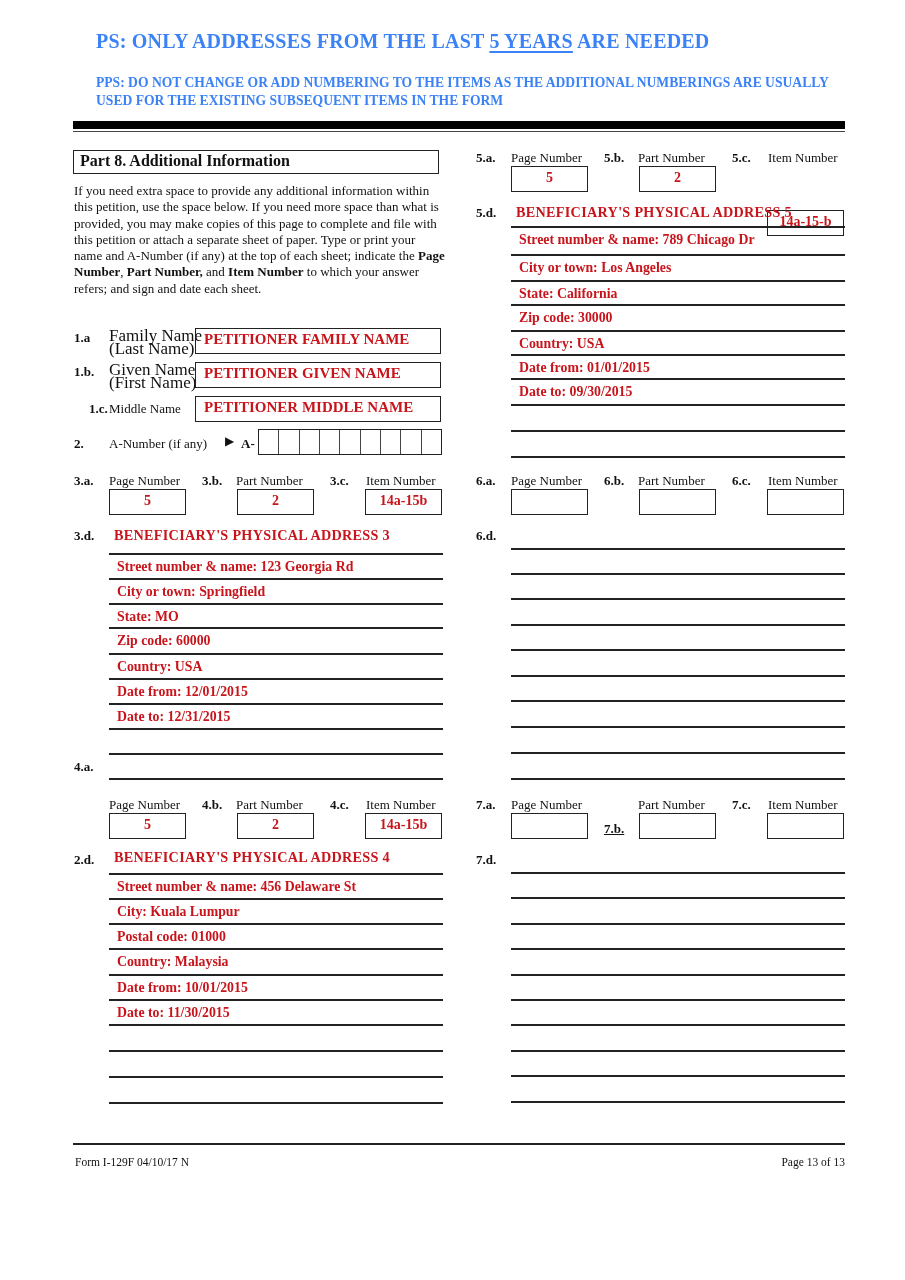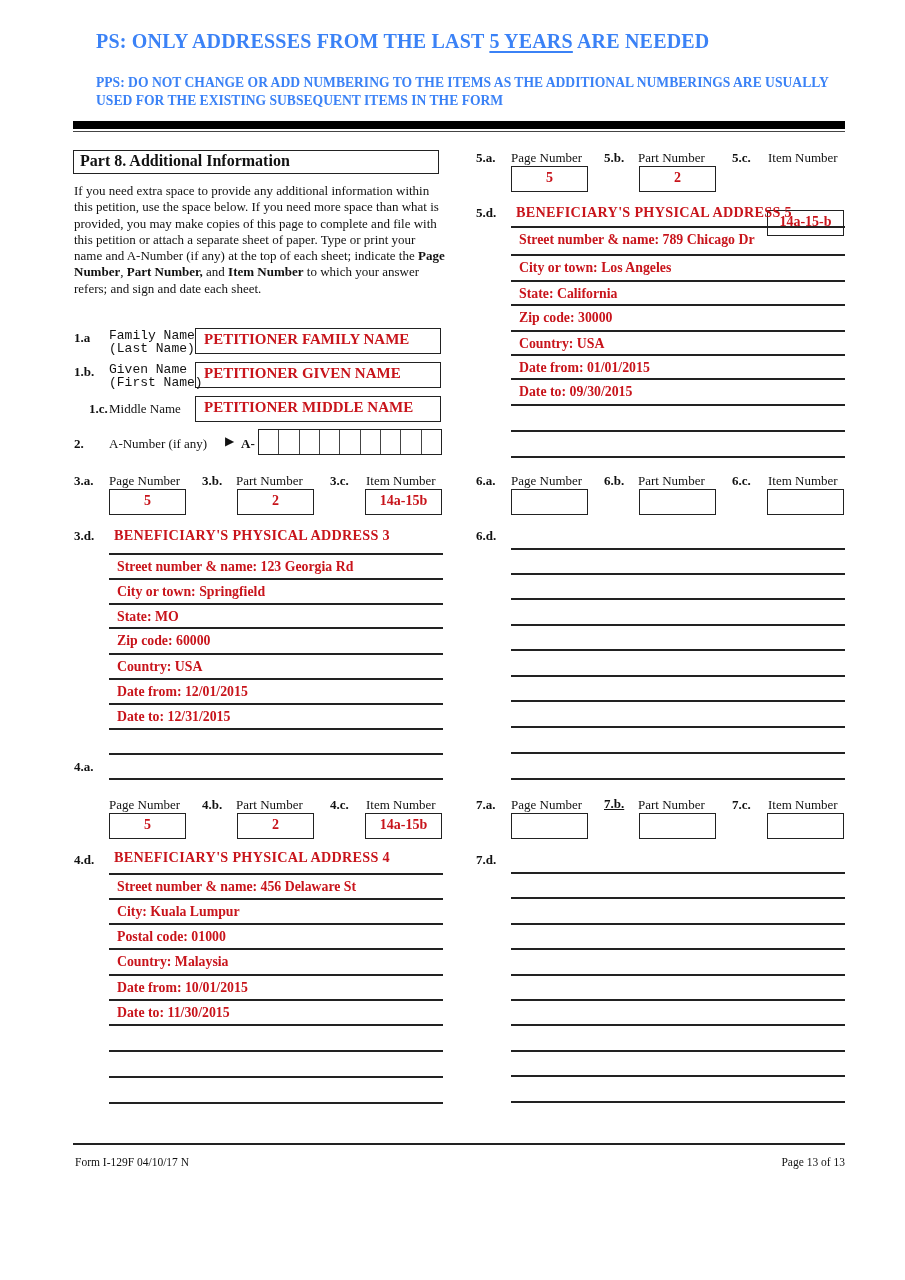--- a/index.html
+++ b/index.html
@@ -11,21 +11,21 @@
   .notice1 u { text-decoration:underline; text-underline-offset:3px; }
   .notice2 { left:96px; top:74px; font-size:13.6px; font-weight:bold; line-height:18px; width:760px; }
   .topbar { left:73px; top:121px; width:772px; height:8px; background:#000; }
   .topbar2 { left:73px; top:131px; width:772px; height:1px; background:#444; }
   .parthead { left:73px; top:150px; width:366px; height:24px; border:1.5px solid #222; box-sizing:border-box;
               font-weight:bold; font-size:16px; padding:1px 0 0 6px; }
   .intro { left:74px; top:183px; width:372px; font-size:13px; line-height:16.3px; }
   .intro b { font-weight:bold; }
   .lbl-num { font-weight:bold; font-size:13px; }
   .lbl { font-size:13px; }
-  .smalllbl { font-size:13px; line-height:13px;font-family:Liberation Mono, monospace; }
+  .smalllbl { font-size:17px; line-height:13px; }
   .namebox { border:1.3px solid #222; box-sizing:border-box; height:26px; width:246px; left:195px;
              color:#c8141b; font-weight:bold; font-size:15px; padding:2px 12px 0 8px; white-space:nowrap; }
   .anum-box { left:258px; top:429px; width:184px; height:26px; border:1.3px solid #222; box-sizing:border-box; display:flex; }
   .anum-cell { flex:1; border-right:1px solid #444; }
   .anum-cell:last-child { border-right:none; }
   .sbox { border:1.3px solid #222; box-sizing:border-box; height:26px; width:77px;
           color:#c8141b; font-weight:bold; font-size:14px; text-align:center; padding-top:3px; }
   .line { height:1.5px; background:#222; }
   .fld { color:#c8141b; font-weight:bold; font-size:13.8px; white-space:nowrap; }
   .addrtitle { color:#c8141b; font-weight:bold; font-size:14.2px; letter-spacing:0.3px; white-space:nowrap; }
@@ -113,21 +113,21 @@
     <div class="abs line" style="left:109px;top:778px;width:334px;"></div>
     <div class="abs lbl-num" style="left:74px;top:759px;">4.a.</div>
     <div class="abs lbl" style="left:109px;top:797px;">Page Number</div>
     <div class="abs lbl-num" style="left:202px;top:797px;">4.b.</div>
     <div class="abs lbl" style="left:236px;top:797px;">Part Number</div>
     <div class="abs lbl-num" style="left:330px;top:797px;">4.c.</div>
     <div class="abs lbl" style="left:366px;top:797px;">Item Number</div>
     <div class="abs sbox" style="left:109px;top:813px;">5</div>
     <div class="abs sbox" style="left:237px;top:813px;">2</div>
     <div class="abs sbox" style="left:365px;top:813px;">14a-15b</div>
-    <div class="abs lbl-num" style="left:74px;top:852px;">4.d.</div>
+    <div class="abs lbl-num" style="left:74px;top:852px;">2.d.</div>
     <div class="abs addrtitle" style="left:114px;top:849px;text-align:center;">BENEFICIARY'S PHYSICAL ADDRESS 4</div>
     <div class="abs line" style="left:109px;top:873px;width:334px;"></div>
     <div class="abs fld" style="left:117px;top:879px;">Street number &amp; name: 456 Delaware St</div>
     <div class="abs line" style="left:109px;top:898px;width:334px;"></div>
     <div class="abs fld" style="left:117px;top:904px;">City: Kuala Lumpur</div>
     <div class="abs line" style="left:109px;top:923px;width:334px;"></div>
     <div class="abs fld" style="left:117px;top:929px;">Postal code:  01000</div>
     <div class="abs line" style="left:109px;top:948px;width:334px;"></div>
     <div class="abs fld" style="left:117px;top:954px;">Country: Malaysia</div>
     <div class="abs line" style="left:109px;top:974px;width:334px;"></div>
@@ -186,21 +186,21 @@
     <div class="abs line" style="left:511px;top:598px;width:334px;"></div>
     <div class="abs line" style="left:511px;top:624px;width:334px;"></div>
     <div class="abs line" style="left:511px;top:649px;width:334px;"></div>
     <div class="abs line" style="left:511px;top:675px;width:334px;"></div>
     <div class="abs line" style="left:511px;top:700px;width:334px;"></div>
     <div class="abs line" style="left:511px;top:726px;width:334px;"></div>
     <div class="abs line" style="left:511px;top:752px;width:334px;"></div>
     <div class="abs line" style="left:511px;top:778px;width:334px;"></div>
     <div class="abs lbl-num" style="left:476px;top:797px;">7.a.</div>
     <div class="abs lbl" style="left:511px;top:797px;">Page Number</div>
-    <div class="abs lbl-num" style="left:604px;top:796px;text-decoration:underline;">7.b.</div>
+    <div class="abs lbl-num" style="left:604px;top:821px;text-decoration:underline;">7.b.</div>
     <div class="abs lbl" style="left:638px;top:797px;">Part Number</div>
     <div class="abs lbl-num" style="left:732px;top:797px;">7.c.</div>
     <div class="abs lbl" style="left:768px;top:797px;">Item Number</div>
     <div class="abs sbox" style="left:511px;top:813px;"></div>
     <div class="abs sbox" style="left:639px;top:813px;"></div>
     <div class="abs sbox" style="left:767px;top:813px;"></div>
     <div class="abs lbl-num" style="left:476px;top:852px;">7.d.</div>
     <div class="abs line" style="left:511px;top:872px;width:334px;"></div>
     <div class="abs line" style="left:511px;top:897px;width:334px;"></div>
     <div class="abs line" style="left:511px;top:923px;width:334px;"></div>

